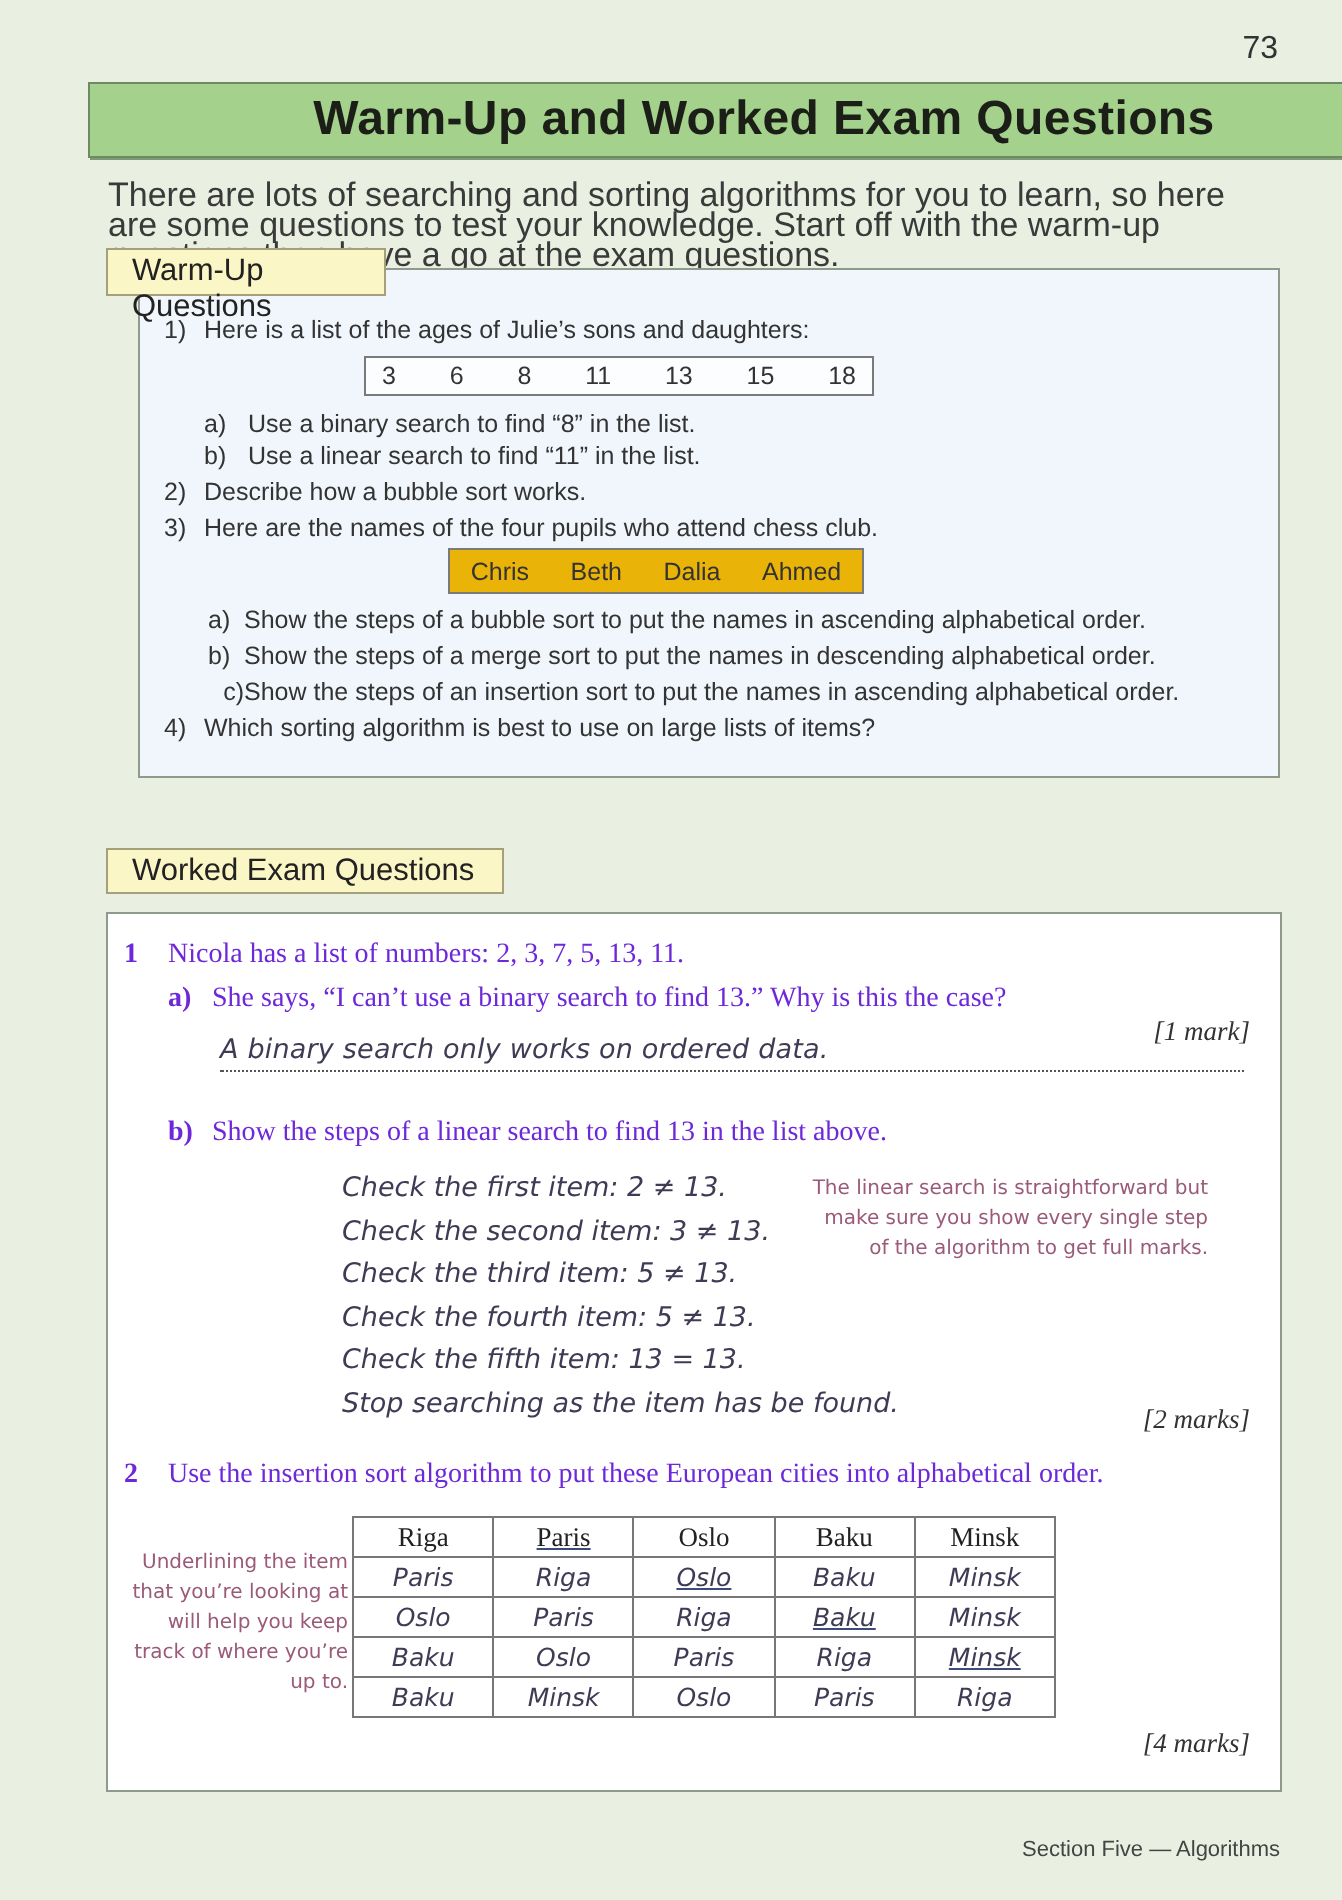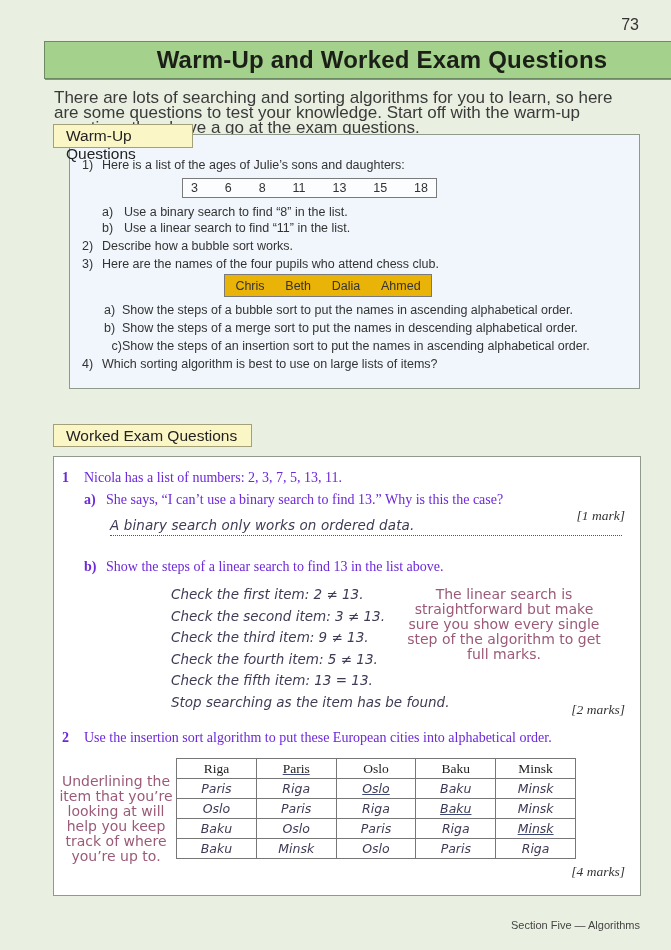--- a/index.html
+++ b/index.html
@@ -55,29 +55,29 @@
   .serif { font-family: Liberation Serif, serif; color: #6d28d9; font-size: 14px; }
   .hand { font-family: "DejaVu Sans", sans-serif; font-style: italic; color: #3e3b55; }
   .marks { font-family: "Liberation Serif", serif; font-style: italic; font-size: 13.5px; color: #333; }
   .answer-line {
     left: 110px; top: 516px; width: 512px; height: 19px;
     border-bottom: 1px dotted #555;
   }
   .answer-line span { font-size: 13.5px; letter-spacing: 0.1px; }
   .steps { left: 171px; top: 584px; font-size: 13.5px; line-height: 21.5px; }
   .tip {
-    font-family: "DejaVu Sans", sans-serif; font-size: 14px; line-height: 15px;
-    color: #9a5a78; text-align: center;
+    font-family: "DejaVu Sans", sans-serif; font-size: 10px; line-height: 15px;
+    color: #9a5a78; text-align: right;
   }
   .tip1 { left: 404px; top: 587px; width: 200px; }
   .tip2 { left: 58px; top: 774px; width: 116px; }
 
   table.sort-table {
     position: absolute; left: 176px; top: 758px;
-    border-collapse: collapse; width: 400px;
+    border-collapse: collapse; width: 352px;
   }
   .sort-table td {
     border: 1px solid #777; width: 20%; height: 19px; padding: 0;
     text-align: center; font-size: 13px;
   }
   .sort-table tr.header td { font-family: "Liberation Serif", serif; color: #222; font-size: 13.5px; }
   .sort-table tr.step td { font-family: "DejaVu Sans", sans-serif; font-style: italic; color: #3e3b55; font-size: 12.5px; }
   .ul { text-decoration: underline; text-decoration-color: #3d4a7a; }
 
   .footer { right: 31px; top: 919px; font-size: 11px; color: #444; }
@@ -152,21 +152,21 @@
   <span class="hand">A binary search only works on ordered data.</span>
 </div>
 <div class="abs marks" style="right:46px; top:508px;">[1 mark]</div>
 
 <div class="abs serif" style="left:84px; top:559px;">
   <b style="display:inline-block;width:22px">b)</b><span>Show the steps of a linear search to find 13 in the list above.</span>
 </div>
 <div class="abs steps hand">
   <div>Check the first item: 2 ≠ 13.</div>
   <div>Check the second item: 3 ≠ 13.</div>
-  <div>Check the third item: 9 ≠ 13.</div>
+  <div>Check the third item: 5 ≠ 13.</div>
   <div>Check the fourth item: 5 ≠ 13.</div>
   <div>Check the fifth item: 13 = 13.</div>
   <div>Stop searching as the item has be found.</div>
 </div>
 <div class="abs tip tip1">The linear search is straightforward but make sure you show every single step of the algorithm to get full marks.</div>
 <div class="abs marks" style="right:46px; top:702px;">[2 marks]</div>
 
 <div class="abs serif" style="left:62px; top:730px;">
   <b style="display:inline-block;width:22px">2</b><span>Use the insertion sort algorithm to put these European cities into alphabetical order.</span>
 </div>

